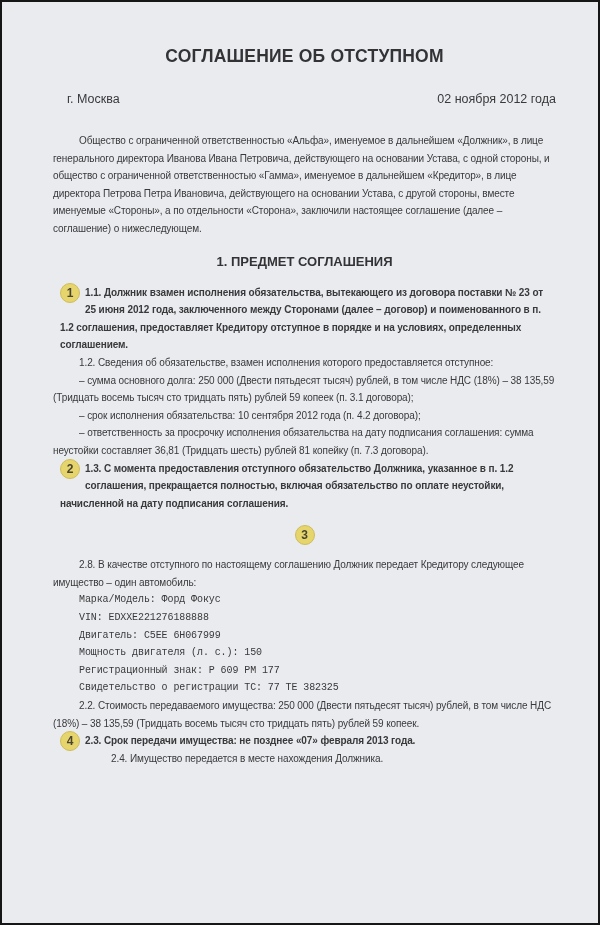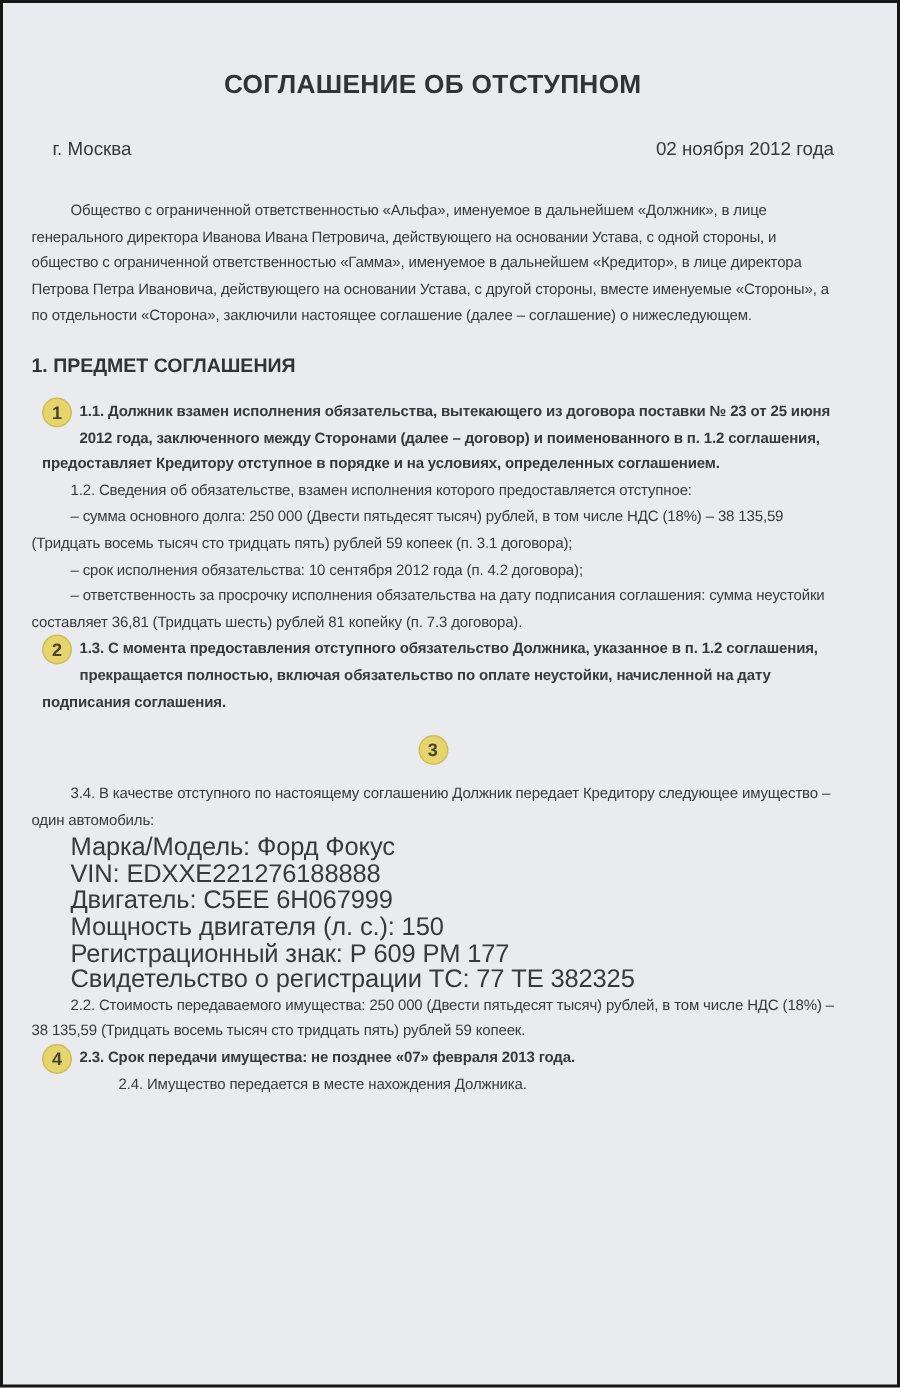--- a/index.html
+++ b/index.html
@@ -7,21 +7,21 @@
     width: 600px;
     height: 925px;
     box-sizing: border-box;
     background: #e9ebee;
     border: 2px solid #161616;
     overflow: hidden;
     font-family: "Liberation Sans", "DejaVu Sans", sans-serif;
     color: #39393b;
   }
   .doc {
-    padding: 44px 42px 0 19px;
+    padding: 44px 42px 0 51px;
   }
   .title {
     text-align: center;
     font-size: 17.5px;
     font-weight: bold;
     letter-spacing: 0.2px;
     color: #333336;
     margin: 0;
   }
   .meta-row {
@@ -34,20 +34,21 @@
   .body-text { margin-top: 24px; }
   p.para {
     margin: 0;
     font-size: 10px;
     line-height: 17.6px;
     text-indent: 26px;
     letter-spacing: -0.1px;
   }
   p.para.no-indent { text-indent: 0; font-weight: bold; }
   .section-heading {
+    text-align: center;
     font-size: 13px;
     font-weight: bold;
     color: #333336;
     margin: 13px 0 11px 0;
     line-height: 22px;
   }
   .badge {
     display: inline-flex;
     width: 20px;
     height: 20px;
@@ -73,23 +74,24 @@
   }
   .badge-para p.para { margin-left: 0; text-indent: 0; }
   .heading-wrap {
     display: flex;
     align-items: center;
     justify-content: center;
     gap: 7px;
   }
   .spec-line {
     margin: 0 0 0 26px;
-    font-size: 17px;
+    font-size: 10px;
     line-height: 17.6px;
     letter-spacing: -0.1px;
+    font-family: Liberation Mono, monospace;
   }
 </style>
 </head>
 <body>
 
 <div class="doc">
 
   <h1 class="title">СОГЛАШЕНИЕ ОБ ОТСТУПНОМ</h1>
 
   <div class="meta-row">
@@ -117,21 +119,21 @@
       <span class="badge">2</span>
       <p class="para no-indent">1.3. С момента предоставления отступного обязательство Должника, указанное в п. 1.2 соглашения, прекращается полностью, включая обязательство по оплате неустойки, начисленной на дату подписания соглашения.</p>
     </div>
 
     <div class="section-heading">
       <div class="heading-wrap">
         <span class="badge">3</span>
       </div>
     </div>
 
-    <p class="para">3.4. В качестве отступного по настоящему соглашению Должник передает Кредитору следующее имущество – один автомобиль:</p>
+    <p class="para">2.8. В качестве отступного по настоящему соглашению Должник передает Кредитору следующее имущество – один автомобиль:</p>
 
     <div>
       <div class="spec-line">Марка/Модель: Форд Фокус</div>
       <div class="spec-line">VIN: EDXXE221276188888</div>
       <div class="spec-line">Двигатель: C5EE 6H067999</div>
       <div class="spec-line">Мощность двигателя (л. с.): 150</div>
       <div class="spec-line">Регистрационный знак: Р 609 РМ 177</div>
       <div class="spec-line">Свидетельство о регистрации ТС: 77 ТЕ 382325</div>
     </div>
 

